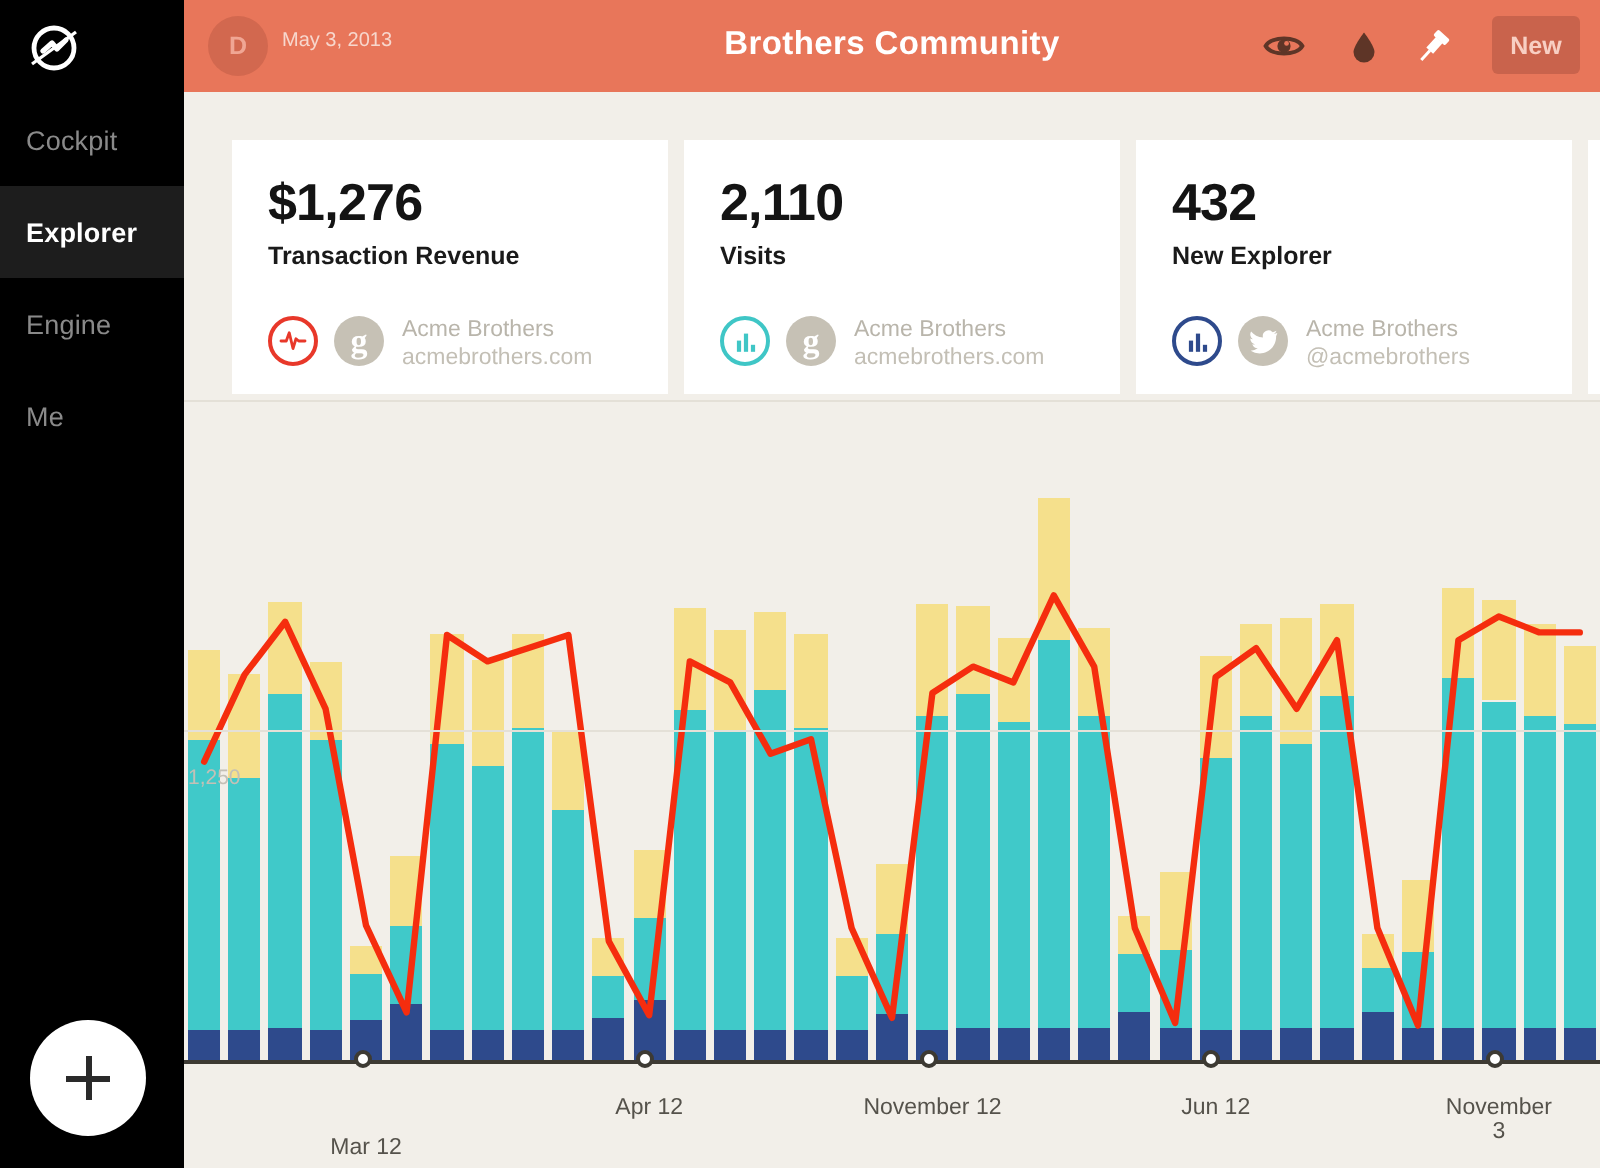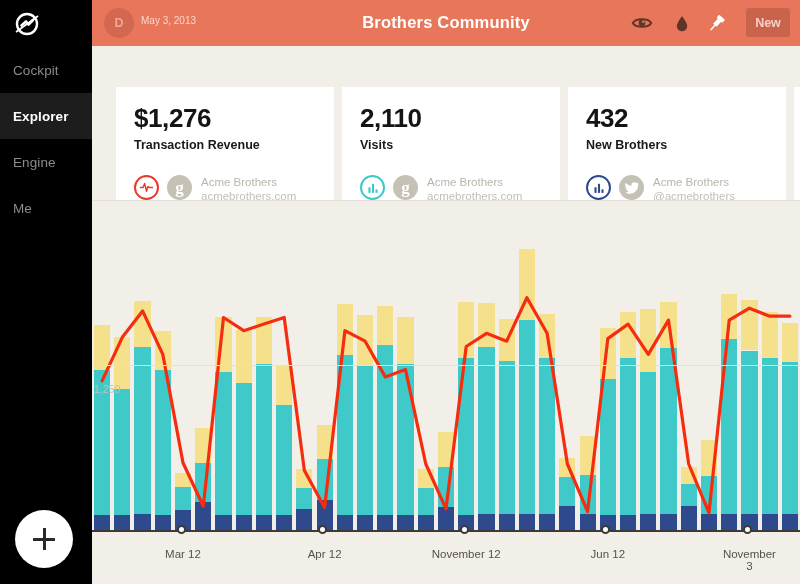--- a/index.html
+++ b/index.html
@@ -77,21 +77,21 @@
     font-family: "Liberation Sans", sans-serif;
     cursor: pointer;
   }
 
   
   #cards {
     position: absolute; left: 92px; top: 46px; width: 708px; height: 154px;
     background: #f2efe9; overflow: hidden;
   }
   .card {
-    position: absolute; top: 41px; width: 218px; height: 127px;
+    position: absolute; top: 24px; width: 218px; height: 127px;
     background: #ffffff;
   }
   #card0 { left: 24px; }
   #card1 { left: 250px; }
   #card2 { left: 476px; }
   #card3 { left: 702px; }
   .card-value {
     position: absolute; left: 18px; top: 16px;
     font-size: 26px; font-weight: bold; color: #141414;
     letter-spacing: -.4px; white-space: nowrap;
@@ -247,21 +247,21 @@
         <div class="card-net-icon">
           <span style="font-family:'Liberation Serif',serif;font-size:17px;font-weight:bold;color:#ffffff;line-height:1;">g</span>
         </div>
         <div class="card-acct">
           <div>Acme Brothers</div>
           <div class="l2">acmebrothers.com</div>
         </div>
       </div>
       <div class="card" id="card2">
         <div class="card-value">432</div>
-        <div class="card-label">New Brothers</div>
+        <div class="card-label">New Explorer</div>
         <div class="card-src-icon" style="border-color:#2e4a8c">
           <svg viewBox="0 0 20 20" width="14" height="14">
             <rect x="3.5" y="9" width="3" height="8" fill="#2e4a8c"></rect>
             <rect x="8.5" y="4" width="3" height="13" fill="#2e4a8c"></rect>
             <rect x="13.5" y="12" width="3" height="5" fill="#2e4a8c"></rect>
           </svg>
         </div>
         <div class="card-net-icon">
           <svg viewBox="0 0 24 24" width="16" height="16">
             <path d="M22 5.3c-.8.35-1.6.59-2.5.7a4.3 4.3 0 0 0 1.9-2.4c-.85.5-1.8.87-2.8 1.07A4.35 4.35 0 0 0 11.2 8.6c-3.6-.18-6.8-1.9-8.9-4.5a4.35 4.35 0 0 0 1.35 5.8c-.7-.02-1.37-.22-1.95-.54v.05c0 2.1 1.5 3.86 3.5 4.26-.64.18-1.3.2-1.95.08a4.35 4.35 0 0 0 4.06 3.02A8.73 8.73 0 0 1 2 18.6a12.3 12.3 0 0 0 6.68 1.96c8.02 0 12.4-6.64 12.4-12.4v-.56A8.8 8.8 0 0 0 22 5.3z" fill="#ffffff"></path>
@@ -459,21 +459,21 @@
         </div>
       </div>
     <svg id="lineSvg" viewBox="0 0 708 330">
         <polyline points="10.1,180.8 30.3,137.3 50.6,110.9 70.8,154.4 91.0,262.7 111.3,306.2 131.5,117.5 151.7,130.7 171.9,124.1 192.2,117.5 212.4,270.6 232.6,307.6 252.9,130.7 273.1,141.2 293.3,176.9 313.5,169.6 333.8,264.0 354.0,308.9 374.2,146.5 394.5,133.3 414.7,141.2 434.9,97.7 455.1,133.3 475.4,264.0 495.6,311.5 515.8,138.6 536.1,124.1 556.3,154.4 576.5,120.1 596.7,264.0 617.0,312.8 637.2,120.1 657.4,108.2 677.7,116.2 697.9,116.2" fill="none" stroke="#f52d0e" stroke-width="3.2" stroke-linejoin="round" stroke-linecap="round"></polyline>
       </svg>
     <div id="axis-line"></div>
   <div class="gridline" style="top: 0px;"></div>
       <div class="gridline" style="top: 165px;"></div>
       <div class="ylabel" style="top: 151px; margin-top: 32px;">1,250</div>
       <div class="tick-dot" style="left: 84.5286px;"></div>
-      <div class="xlabel" style="left: 91.0286px;">Mar 12</div>
+      <div class="xlabel" style="left: 91.0286px; margin-top: 20px;">Mar 12</div>
       <div class="tick-dot" style="left: 226.129px;"></div>
       <div class="xlabel" style="left: 232.629px;">Apr 12</div>
       <div class="tick-dot" style="left: 367.729px;"></div>
       <div class="xlabel" style="left: 374.229px;">November 12</div>
       <div class="tick-dot" style="left: 509.329px;"></div>
       <div class="xlabel" style="left: 515.829px;">Jun 12</div>
       <div class="tick-dot" style="left: 650.929px;"></div>
       <div class="xlabel" style="left: 657.429px;">November 3</div>
     </div>
 

